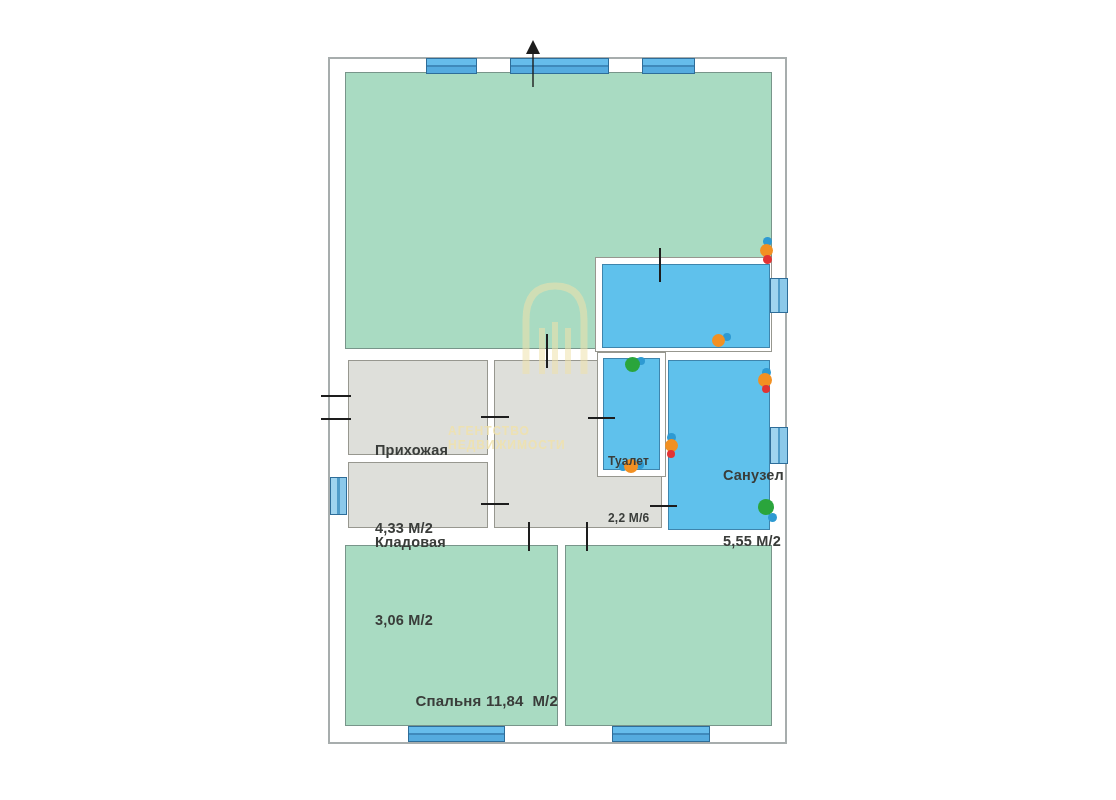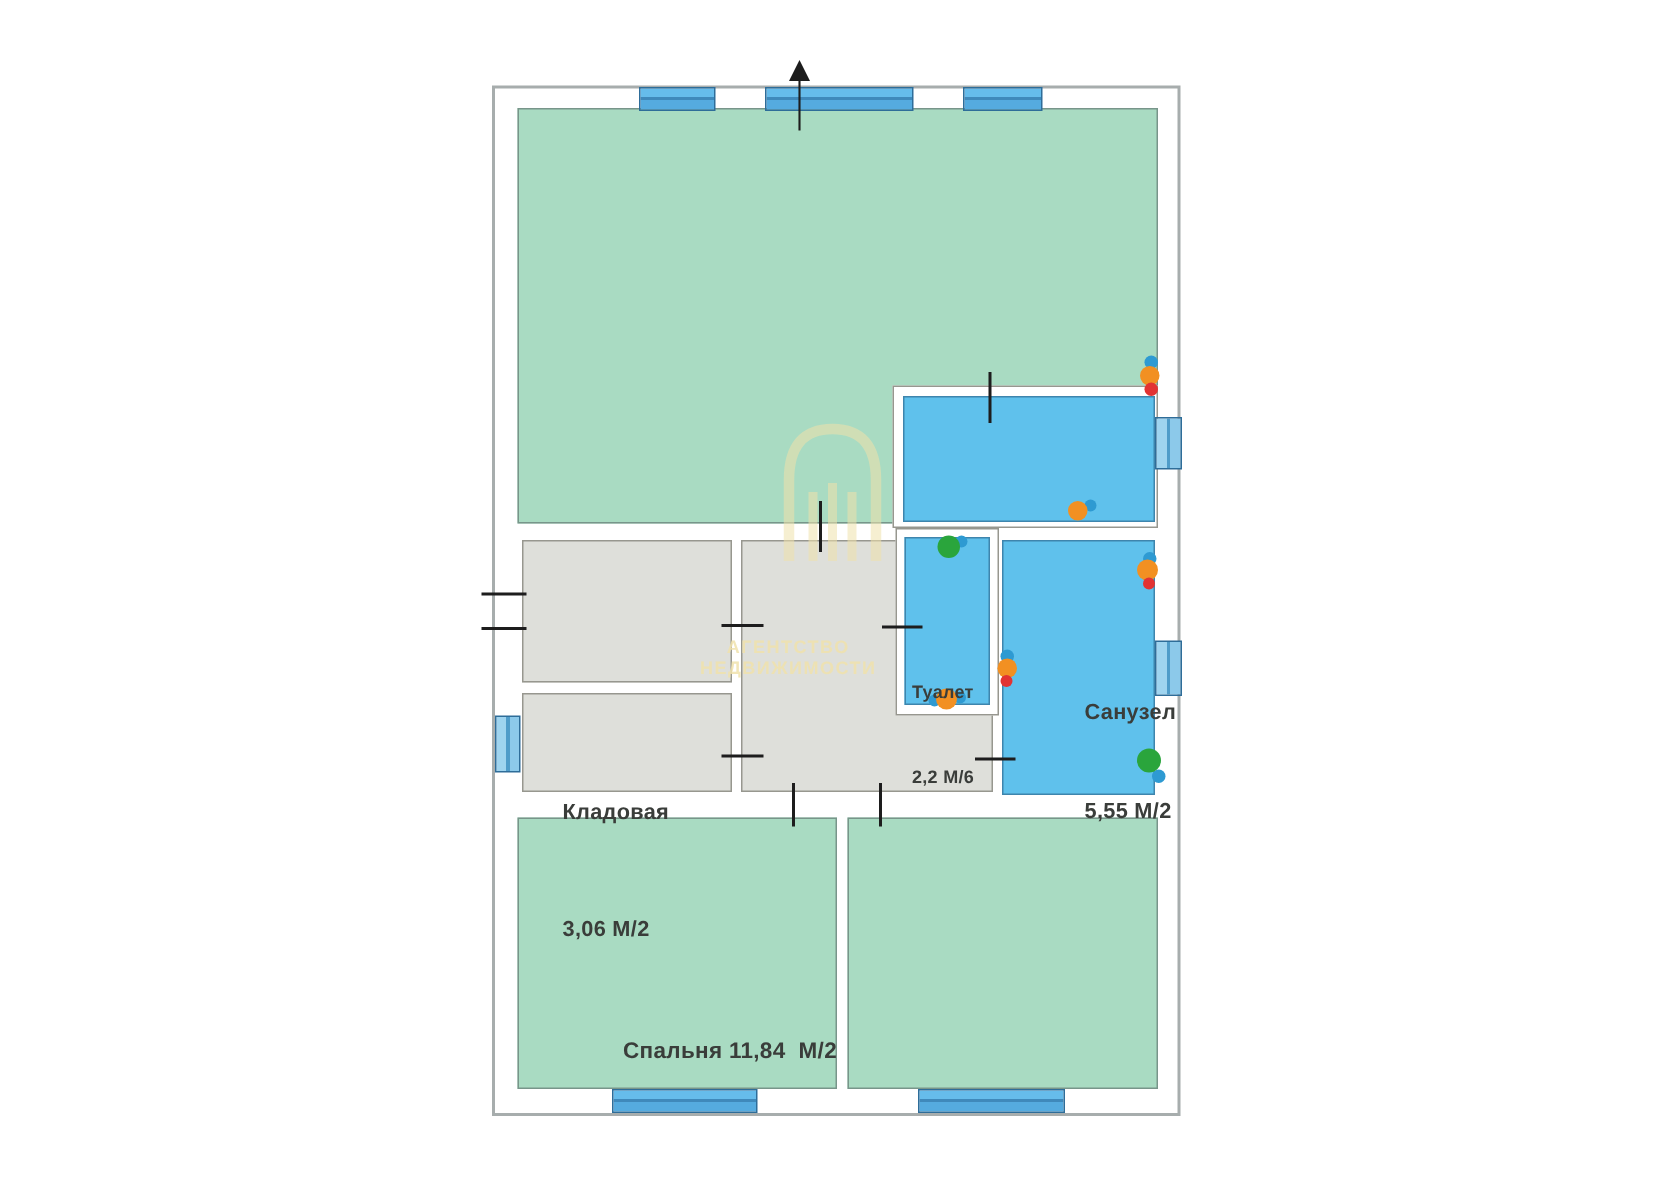--- a/index.html
+++ b/index.html
@@ -25,21 +25,21 @@
   
   .label{position:absolute;font-weight:bold;color:#3a3d3a;font-size:14.5px;
          line-height:26px;letter-spacing:0.2px;white-space:pre;}
   .label.big{font-size:15px;}
   .label.tight{line-height:19px;font-size:12px;}
   .label.mid{line-height:22px;}
   .label.center{text-align:center;}
   
   #watermark-brand{position:absolute;left:448px;top:378px;width:210px;text-align:center;
      font-size:40px;font-weight:bold;letter-spacing:4px;color:rgba(240,226,172,0.85);}
-  #watermark-sub{position:absolute;left:448px;top:424px;width:155px;text-align:center;
+  #watermark-sub{position:absolute;left:448px;top:424px;width:155px;text-align:left;
      font-size:12px;font-weight:bold;letter-spacing:1px;color:rgba(240,226,172,0.85);}
   #watermark-logo{position:absolute;left:518px;top:278px;opacity:0.55;}
   
   .dot{position:absolute;border-radius:50%;}
   
   #north-arrow{position:absolute;left:525px;top:40px;}
 </style>
 </head>
 <body>
 
@@ -116,20 +116,24 @@
       <div class="dot" style="left: 758px; top: 499px; width: 16px; height: 16px; background: rgb(42, 165, 60);"></div>
     </div>
 
   <svg id="north-arrow" width="16" height="48" viewBox="0 0 16 48">
     <polygon points="8,0 15,14 1,14" fill="#1d1d1d"></polygon>
     <line x1="8" y1="14" x2="8" y2="47" stroke="#1d1d1d" stroke-width="1.4"></line>
   </svg>
 
 
 
+  <div class="label" style="left:375px;top:385px;">
+    <div>Прихожая</div>
+    <div>4,33 М/2</div>
+  </div>
 
   <div class="label" style="left:375px;top:477px;">
     <div>Кладовая</div>
     <div>3,06 М/2</div>
   </div>
 
   <div class="label tight" style="left:608px;top:414px;">
     <div>Туалет</div>
     <div>2,2 М/6</div>
   </div>

